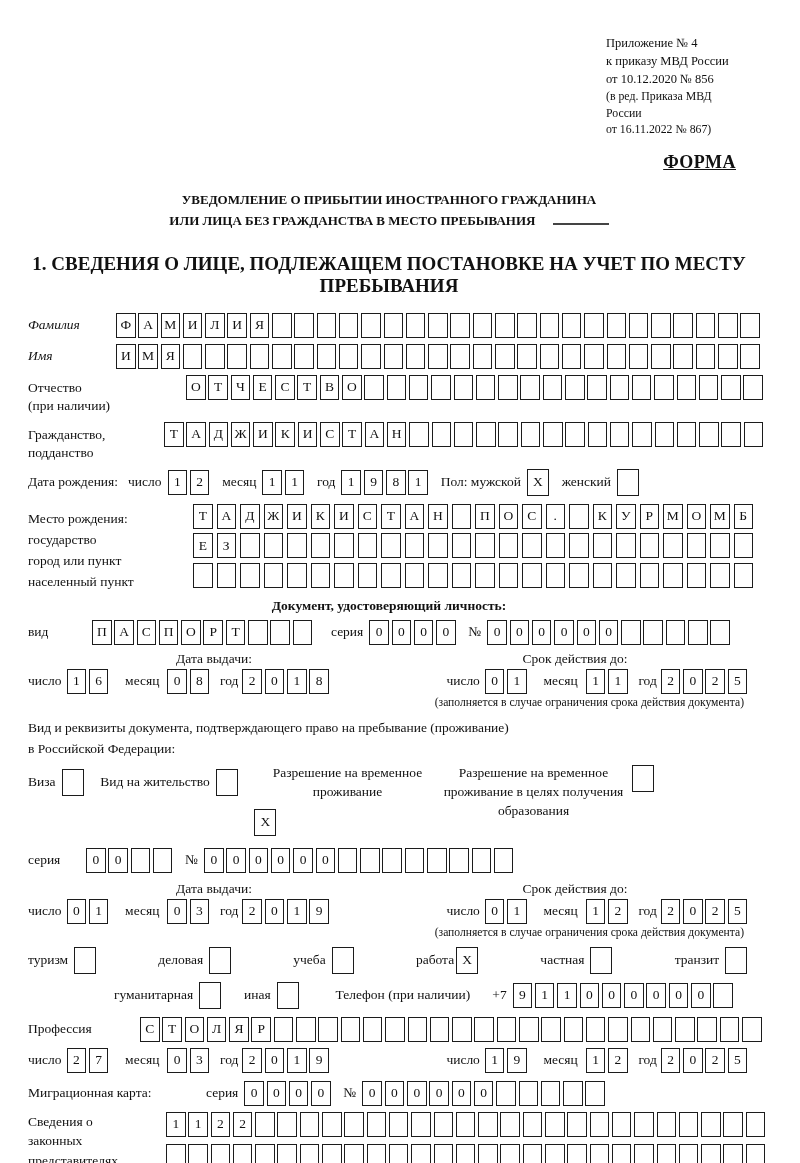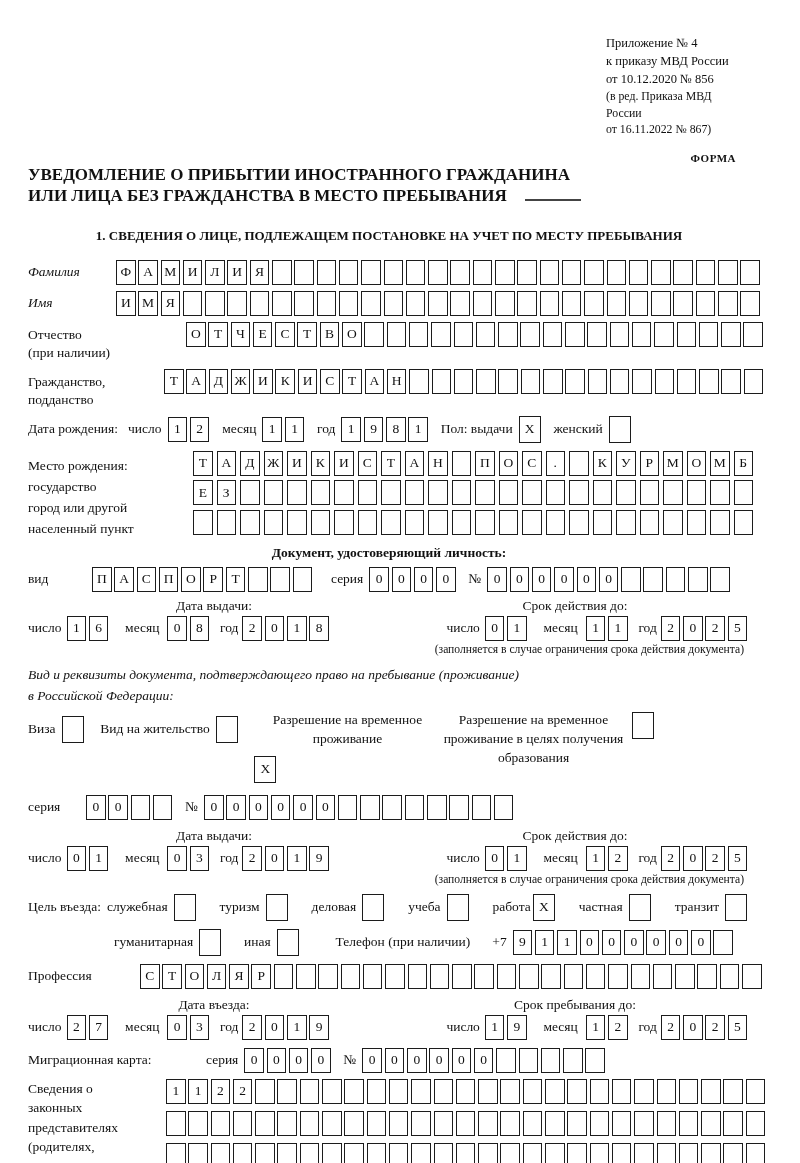--- a/index.html
+++ b/index.html
@@ -2,24 +2,24 @@
 <html><head>
 <meta charset="utf-8">
 <style>
   html,body{margin:0;padding:0;background:#fff;}
   body{width:800px;height:1163px;overflow:hidden;color:#111;
        font-family:"Liberation Serif", serif;font-size:13.5px;}
   .page{padding:34px 22px 0 28px;box-sizing:border-box;width:772px;}
   
   .ref{margin-left:578px;font-size:12.5px;line-height:18px;}
   .ref .small{font-size:11.8px;line-height:16.5px;}
-  .forma{font-weight:bold;text-align:right;padding-right:14px;margin-top:14px;font-size:11px;letter-spacing:.5px;}
-  .title{font-weight:bold;text-align:left;font-size:17px;line-height:21px;}
+  .forma{font-weight:bold;text-align:right;padding-right:14px;margin-top:14px;font-size:18px;letter-spacing:.5px;text-decoration:underline;}
+  .title{font-weight:bold;text-align:center;font-size:13px;line-height:21px;margin-top:16px;}
   .uline{display:inline-block;width:56px;border-bottom:2.5px solid #444;height:.8em;margin-left:14px;}
-  .sec{font-weight:bold;font-size:13px;margin-top:22px;margin-bottom:16px;text-align:center;}
+  .sec{font-weight:bold;font-size:19px;margin-top:22px;margin-bottom:16px;text-align:center;}
   
   .cells{display:inline-flex;flex-wrap:nowrap;}
   .cell{display:inline-flex;align-items:center;justify-content:center;flex:none;
         width:19.5px;height:25px;box-sizing:border-box;border:1.6px solid #1c1c1c;
         margin-right:2.8px;font-size:13.5px;background:#fff;}
   .wide .cell{margin-right:4px;}
   .row{display:flex;align-items:center;margin-bottom:6px;}
   .row.top{align-items:flex-start;}
   .lbl{flex:none;}
   .lbl.pad{padding-top:4px;line-height:18.5px;}
@@ -33,21 +33,21 @@
   .dhead{display:flex;margin-bottom:2px;}
   .dhead .l{width:372px;text-align:center;}
   .dhead .r{flex:1;text-align:center;}
   .drow{display:flex;align-items:center;margin-bottom:2px;}
   .dgrp{display:flex;align-items:center;}
   .dgrp .g{margin:0 5px 0 0;}
   .dgrp .m{margin-left:14px;margin-right:8px;}
   .dgrp .y{margin-left:8px;margin-right:4px;}
   .dleft{width:372px;}
   .note{font-size:11.6px;text-align:right;padding-right:6px;margin-bottom:8px;}
-  .para{line-height:21px;margin-bottom:4px;font-style:italic;}
+  .para{line-height:21px;margin-bottom:4px;}
   
   .optrow{display:flex;align-items:flex-start;margin:4px 0 14px 0;}
   .optlbl{text-align:center;line-height:19px;width:186px;}
   .cb{width:22px;height:27px;} .gap10{margin-left:0;} .gap14{margin-left:14px;}
   .purpose{display:flex;align-items:center;justify-content:space-between;margin-bottom:8px;}
   .pitem{display:flex;align-items:center;gap:6px;}
   .purpose2{display:flex;align-items:center;margin-left:86px;margin-bottom:8px;gap:20px;}
   .repwrap{display:flex;align-items:flex-start;margin-top:2px;}
   .replbl{width:138px;line-height:19.5px;flex:none;}
 </style>
@@ -229,31 +229,31 @@
         <span class="cell">1</span>
         <span class="cell">1</span>
       </span>
     <span class="sub">год</span>
     <span class="cells">
         <span class="cell">1</span>
         <span class="cell">9</span>
         <span class="cell">8</span>
         <span class="cell">1</span>
       </span>
-    <span class="sub">Пол: выдачи</span>
+    <span class="sub">Пол: мужской</span>
     <span class="cell cb">X</span>
     <span class="sub">женский</span>
     <span class="cell cb"></span>
   </div>
 
   <div class="row top" style="margin-top:8px;">
     <span class="lbl pad w165" style="line-height:21px;">
       <span>Место рождения:</span><br>
       <span>государство</span><br>
-      <span>город или другой</span><br>
+      <span>город или пункт</span><br>
       <span>населенный пункт</span>
     </span>
     <span class="stack">
       <span class="cells wide">
           <span class="cell">Т</span>
           <span class="cell">А</span>
           <span class="cell">Д</span>
           <span class="cell">Ж</span>
           <span class="cell">И</span>
           <span class="cell">К</span>
@@ -508,25 +508,20 @@
           <span class="cell">0</span>
           <span class="cell">2</span>
           <span class="cell">5</span>
         </span>
     </span>
   </div>
   <div class="note">(заполняется в случае ограничения срока действия документа)</div>
 
   <div class="purpose">
     <span class="pitem">
-      <span>Цель въезда:</span>
-      <span>служебная</span>
-      <span class="cell cb"></span>
-    </span>
-    <span class="pitem">
       <span>туризм</span>
       <span class="cell cb"></span>
     </span>
     <span class="pitem">
       <span>деловая</span>
       <span class="cell cb"></span>
     </span>
     <span class="pitem">
       <span>учеба</span>
       <span class="cell cb"></span>
@@ -598,24 +593,20 @@
         <span class="cell"></span>
         <span class="cell"></span>
         <span class="cell"></span>
         <span class="cell"></span>
         <span class="cell"></span>
         <span class="cell"></span>
         <span class="cell"></span>
       </span>
   </div>
 
-  <div class="dhead" style="margin-top:8px;">
-    <span class="l">Дата въезда:</span>
-    <span class="r">Срок пребывания до:</span>
-  </div>
   <div class="drow" style="margin-bottom:8px;">
     <span class="dgrp dleft">
       <span class="g">число</span>
       <span class="cells">
           <span class="cell">2</span>
           <span class="cell">7</span>
         </span>
       <span class="g m">месяц</span>
       <span class="cells">
           <span class="cell">0</span>

